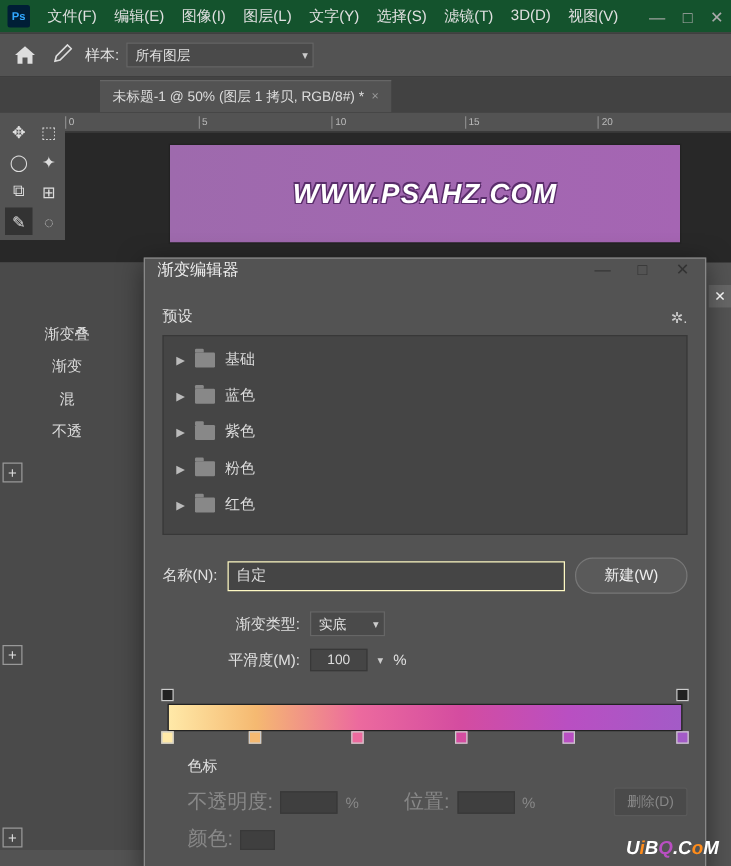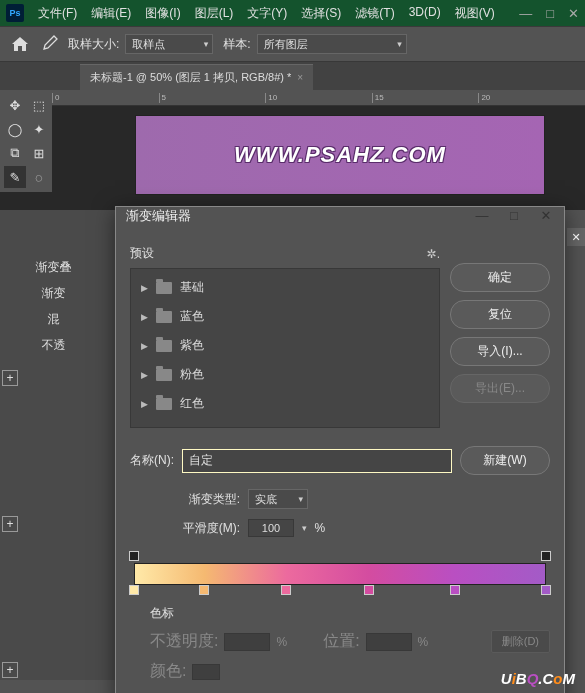--- a/index.html
+++ b/index.html
@@ -98,24 +98,20 @@
 </div>
 
 <div class="toolbar">
   <svg class="home-icon" viewBox="0 0 20 18">
       <path d="M10 2 L18 9 L16 9 L16 16 L12 16 L12 11 L8 11 L8 16 L4 16 L4 9 L2 9 Z" fill="#ddd"></path>
     </svg>
   <svg class="eyedrop" viewBox="0 0 18 18">
       <path d="M14 1 L17 4 L8 13 L4 14 L5 10 Z" fill="none" stroke="#ddd" stroke-width="1.3"></path>
     </svg>
   <div class="sample-size">
-    <span>取样大小:</span>
-    <div class="dropdown" style="width:88px">取样点</div>
-  </div>
-  <div class="sample-size">
     <span>样本:</span>
     <div class="dropdown" style="width:150px">所有图层</div>
   </div>
 </div>
 
 <div class="tabstrip">
   <div class="doctab">
     <span>未标题-1 @ 50% (图层 1 拷贝, RGB/8#) *</span>
     <span class="x">×</span>
   </div>
@@ -196,26 +192,20 @@
               <span class="chev">▶</span>
               <span class="folder-ico"></span>
               <span>粉色</span>
             </div>
           <div class="preset-item">
               <span class="chev">▶</span>
               <span class="folder-ico"></span>
               <span>红色</span>
             </div>
         </div>
-      </div>
-      <div class="preset-right">
-        <div class="btn">确定</div>
-        <div class="btn">复位</div>
-        <div class="btn">导入(I)...</div>
-        <div class="btn disabled">导出(E)...</div>
       </div>
     </div>
 
     <div class="name-row">
       <label>名称(N):</label>
       <input class="text-input" value="自定" style="">
       <div class="btn" style="width:90px;border-radius:14px">新建(W)</div>
     </div>
 
     <div class="grad-type">

